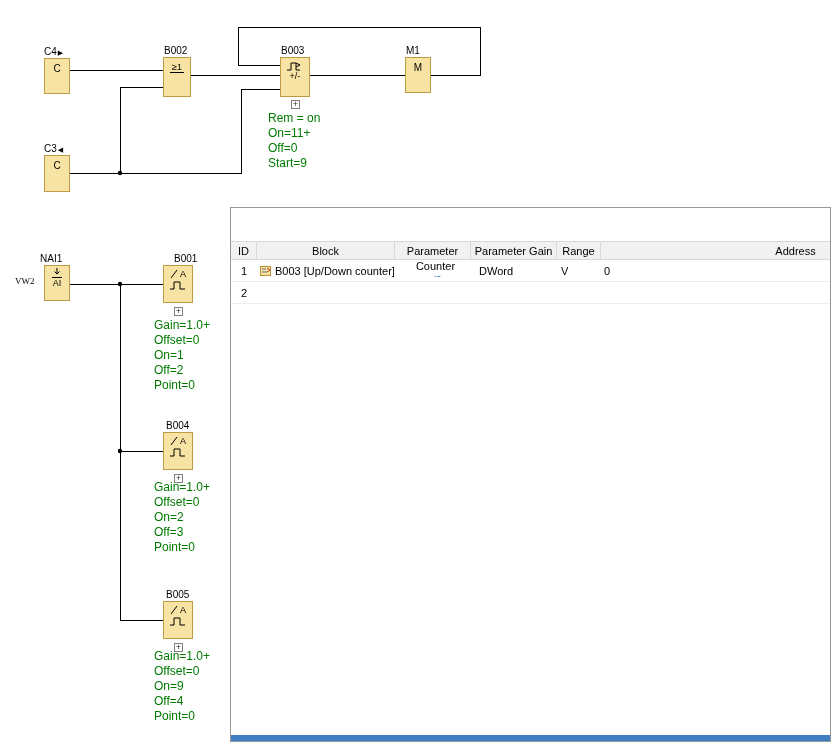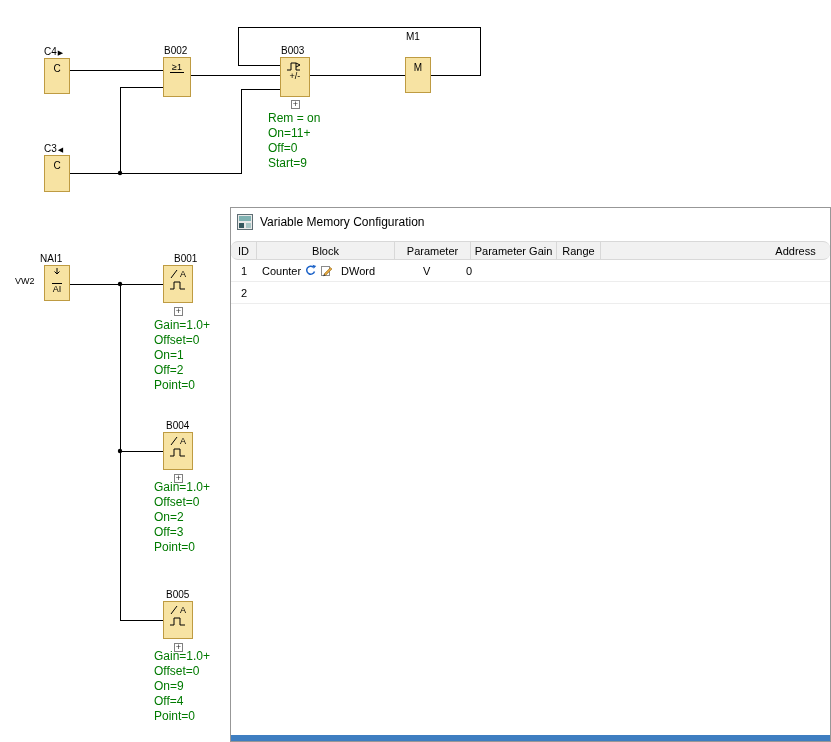--- a/index.html
+++ b/index.html
@@ -3,60 +3,60 @@
 <meta charset="utf-8">
 <style>
   html,body{margin:0;padding:0;}
   body{
     width:831px;height:742px;position:relative;overflow:hidden;
     background:#ffffff;font-family:"Liberation Sans",sans-serif;color:#000;
   }
   .wires{position:absolute;left:0;top:0;pointer-events:none;}
   .lbl{position:absolute;font-size:10px;white-space:nowrap;}
   .mk{font-size:7px;margin-left:1px;}
-  .operand{position:absolute;font-size:9px;white-space:nowrap;}
+  .operand{position:absolute;font-size:9px;white-space:nowrap;font-family:Liberation Serif, serif;}
   .blk{
     position:absolute;background:#F7E3A3;border:1px solid #BE9B42;box-sizing:border-box;
     display:flex;flex-direction:column;align-items:center;
   }
   .c-sym{margin-top:5px;font-size:10px;line-height:10px;}
   .or-sym{margin-top:4px;font-size:9px;line-height:10px;border-bottom:1px solid #000;padding:0 2px;}
   .cnt-svg{margin-top:3px;}
   .pm-sym{font-size:9px;line-height:9px;margin-top:1px;}
   .ai-arrow{margin-top:2px;}
-  .ai-sym{font-size:9px;line-height:10px;border-top:1px solid #000;margin-top:7px;padding:0 1px;}
+  .ai-sym{font-size:9px;line-height:10px;border-top:1px solid #000;margin-top:1px;padding:0 1px;}
   .trig-row{display:flex;align-items:flex-end;margin-top:3px;gap:1px;}
   .trig-a{font-size:9px;line-height:9px;}
   .pulse-svg{margin-top:2px;}
   .expand-box{
     position:absolute;width:9px;height:9px;background:#fff;border:1px solid #808080;
     box-sizing:border-box;font-size:9px;line-height:7px;text-align:center;color:#333;
   }
   .params{position:absolute;font-size:12px;line-height:15px;color:#007A00;white-space:nowrap;}
   
   .dialog{
     position:absolute;left:230px;top:207px;width:601px;height:535px;
     background:#fff;border:1px solid #979797;box-sizing:border-box;
   }
   .titlebar{height:28px;display:flex;align-items:center;padding-left:6px;gap:7px;font-size:12px;}
   .thead{
     position:absolute;left:0;top:33px;width:100%;height:19px;display:flex;overflow:hidden;
     background:#F1F1F1;border-top:1px solid #D8D8D8;border-bottom:1px solid #D8D8D8;
-    box-sizing:border-box;font-size:11px;border-radius:7px;
+    box-sizing:border-box;font-size:11px;
   }
   .th{flex:none;display:flex;align-items:center;justify-content:center;box-sizing:border-box;border-right:1px solid #D8D8D8;height:100%;}
   .c-id{width:26px}.c-block{width:138px}.c-param{width:76px}.c-type{width:86px}.c-range{width:44px}.c-addr{width:390px}
   .trow{
     position:absolute;left:0;width:100%;height:22px;display:flex;align-items:center;
     overflow:hidden;font-size:11px;border-bottom:1px solid #EDEDED;box-sizing:border-box;
   }
   .td{flex:none;display:flex;align-items:center;height:100%;box-sizing:border-box;}
   .td-id{width:26px;justify-content:center;}
   .td-block{width:138px;gap:3px;padding-left:2px;}
-  .td-param{width:76px;gap:3px;padding-left:5px;}
+  .td-param{width:76px;gap:3px;padding-left:5px;flex-direction:column;}
   .td-type{width:86px;padding-left:8px;}
   .td-range{width:44px;padding-left:4px;}
   .td-addr{width:390px;padding-left:3px;}
   .dialog-footer{position:absolute;left:0;right:0;bottom:0;height:6px;background:#3E7EC1;}
 </style>
 </head>
 <body>
 
 <svg class="wires" width="831" height="742">
   <g stroke="#000000" stroke-width="1" fill="none" shape-rendering="crispEdges">
@@ -97,21 +97,21 @@
   <span class="pm-sym">+/-</span>
 </div>
 <div class="expand-box" style="left:291px;top:100px">+</div>
 <div class="params" style="left:268px;top:111px">
   <div>Rem = on</div>
   <div>On=11+</div>
   <div>Off=0</div>
   <div>Start=9</div>
 </div>
 
-<div class="lbl" style="left:406px;top:31px">M1</div>
+<div class="lbl" style="left:406px;top:45px">M1</div>
 <div class="blk" style="left:405px;top:57px;width:26px;height:36px">
   <span class="c-sym">M</span>
 </div>
 
 <div class="lbl" style="left:44px;top:143px"><span>C3</span><span class="mk">◀</span></div>
 <div class="blk" style="left:44px;top:155px;width:26px;height:37px">
   <span class="c-sym">C</span>
 </div>
 
 <div class="lbl" style="left:40px;top:253px">NAI1</div>
@@ -180,41 +180,40 @@
 <div class="expand-box" style="left:174px;top:643px">+</div>
 <div class="params" style="left:154px;top:649px">
   <div>Gain=1.0+</div>
   <div>Offset=0</div>
   <div>On=9</div>
   <div>Off=4</div>
   <div>Point=0</div>
 </div>
 
 <div class="dialog">
-  <div class="titlebar">
-    <svg width="16" height="16">
-      <rect x="0.5" y="0.5" width="15" height="15" fill="#E9E9E9" stroke="#5E6E74"></rect>
-      <rect x="2" y="2" width="12" height="5" fill="#7FB2B2"></rect>
-      <rect x="2" y="9" width="5" height="5" fill="#35585E"></rect>
-      <rect x="9" y="9" width="5" height="5" fill="#A8C6C6"></rect>
-    </svg>
-    <span>Variable Memory Configuration</span>
-  </div>
 
   <div class="thead">
     <div class="th c-id">ID</div>
     <div class="th c-block">Block</div>
     <div class="th c-param">Parameter</div>
     <div class="th c-type">Parameter Gain</div>
     <div class="th c-range">Range</div>
     <div class="th c-addr">Address</div>
   </div>
 
   <div class="trow" style="top:52px">
     <div class="td td-id">1</div>
+    <div class="td td-block">
+      <svg width="13" height="13">
+        <rect x="1.5" y="2.5" width="10" height="9" fill="#F7E3A3" stroke="#B98F2F"></rect>
+        <path d="M3,5 h4 M3,8 h5" stroke="#6B6B6B" stroke-width="1"></path>
+        <path d="M8,4 l3,2 -3,2" stroke="#C0392B" fill="none" stroke-width="1"></path>
+      </svg>
+      <span>B003 [Up/Down counter]</span>
+    </div>
     <div class="td td-param">
       <span>Counter</span>
       <svg width="13" height="13">
         <path d="M10.5,7.5 A4,4 0 1 1 9.4,3.2" stroke="#1B62C8" stroke-width="1.5" fill="none"></path>
         <path d="M8.6,0.8 L12.2,2.0 L9.6,4.8 Z" fill="#1B62C8"></path>
       </svg>
       <svg width="14" height="13">
         <rect x="1.5" y="2.5" width="8" height="9" fill="#ffffff" stroke="#8A8A8A"></rect>
         <path d="M4,10 L10.5,3.5 L12,5 L5.5,11.5 Z" fill="#E0A33E" stroke="#8A6414" stroke-width="0.5"></path>
         <path d="M4,10 L5.5,11.5 L3.2,12.2 Z" fill="#333333"></path>

